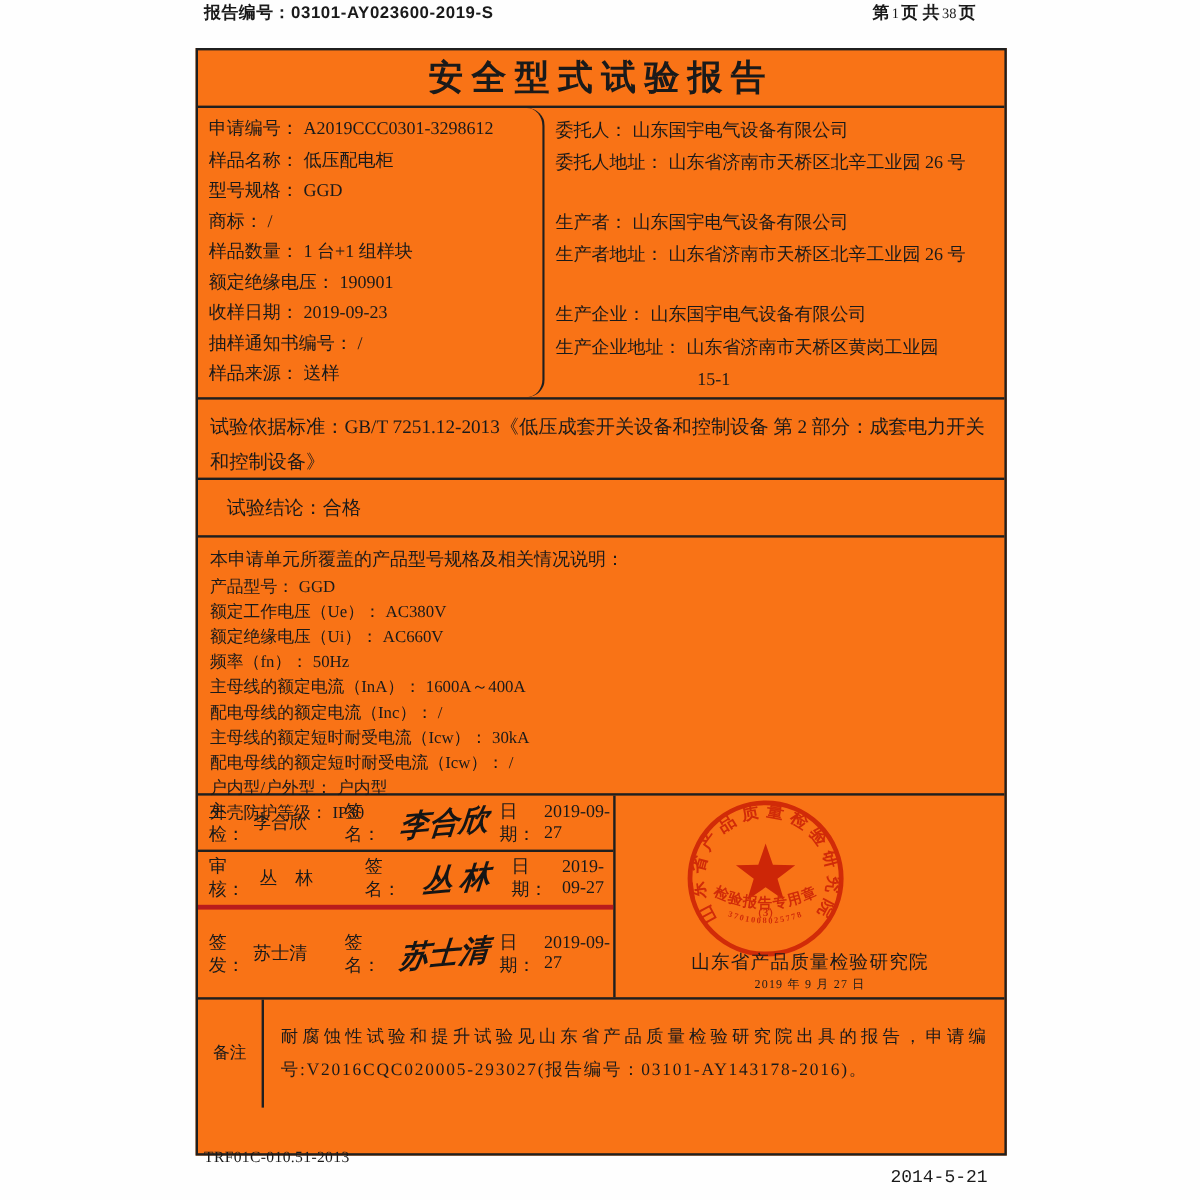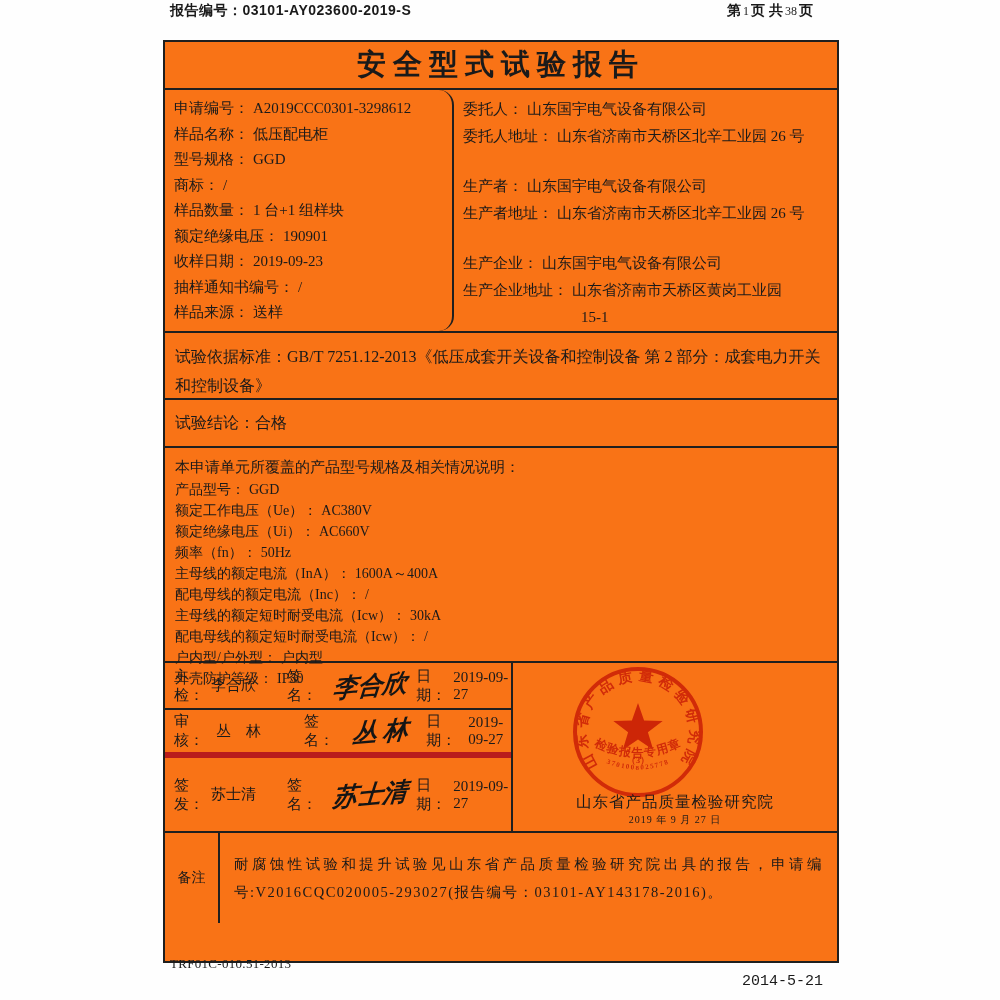--- a/index.html
+++ b/index.html
@@ -21,31 +21,31 @@
   .info-row{height:243px;display:flex;}
   .info-left{width:289px;box-sizing:border-box;border-right:2px solid #1f1f1f;padding:6px 4px 0 9px;border-radius:15px;}
   .info-left .line{font-size:15px;line-height:25.5px;white-space:nowrap;}
   .info-right{flex:1;padding:6px 6px 0 9px;box-sizing:border-box;}
   .info-right .group{margin-bottom:23px;}
   .info-right .line{font-size:15px;line-height:27px;}
   .line .lv{margin-left:4px;}
   .wrap-line{padding-left:118px;}
   
   .standards-row{height:67px;padding:9px 12px 0 10px;font-size:16px;line-height:29px;}
-  .conclusion-row{height:48px;display:flex;align-items:center;padding-left:10px;font-size:16px;}
+  .conclusion-row{height:48px;display:flex;align-items:center;padding-left:24px;font-size:16px;}
   
   .product-row{height:215px;padding:7px 26px 0 10px;box-sizing:border-box;}
   .product-intro{font-size:15px;line-height:24px;}
   .product-row .line{font-size:14px;line-height:21px;white-space:nowrap;}
   
   .sign-row{height:170px;display:flex;}
   .sign-left{width:348px;box-sizing:border-box;border-right:2px solid #1f1f1f;display:flex;flex-direction:column;}
   .sig-line{box-sizing:border-box;display:flex;align-items:center;padding-left:9px;font-size:15px;}
   .sig-line.r1{height:47px;border-bottom:2px solid #1f1f1f;}
-  .sig-line.r2{height:48px;border-bottom:6px solid #b91c1c;gap:12px;}
+  .sig-line.r2{height:48px;border-bottom:4px solid #b91c1c;gap:12px;}
   .sig-line.r3{flex:1;}
   .sig-name{display:inline-block;min-width:62px;margin-right:14px;}
   .handwriting{display:inline-block;width:112px;font-size:25px;font-weight:bold;font-style:italic;
                transform:rotate(-5deg) skewX(-10deg);text-align:center;color:#151515;}
   .stamp-cell{flex:1;position:relative;}
   .issuer-block{position:absolute;left:0;right:0;bottom:4px;text-align:center;}
   .issuer-org{font-size:15.5px;letter-spacing:1px;}
   .issuer-date{font-size:10px;letter-spacing:1px;}
   .stamp-svg{position:absolute;left:40px;top:-16px;opacity:.88;mix-blend-mode:multiply;}
   

